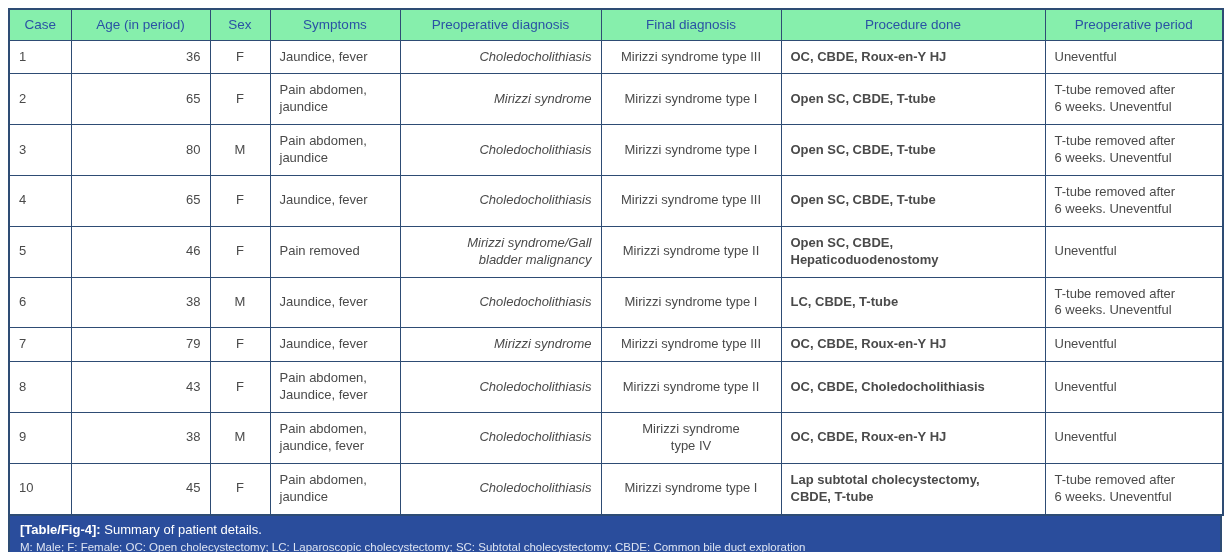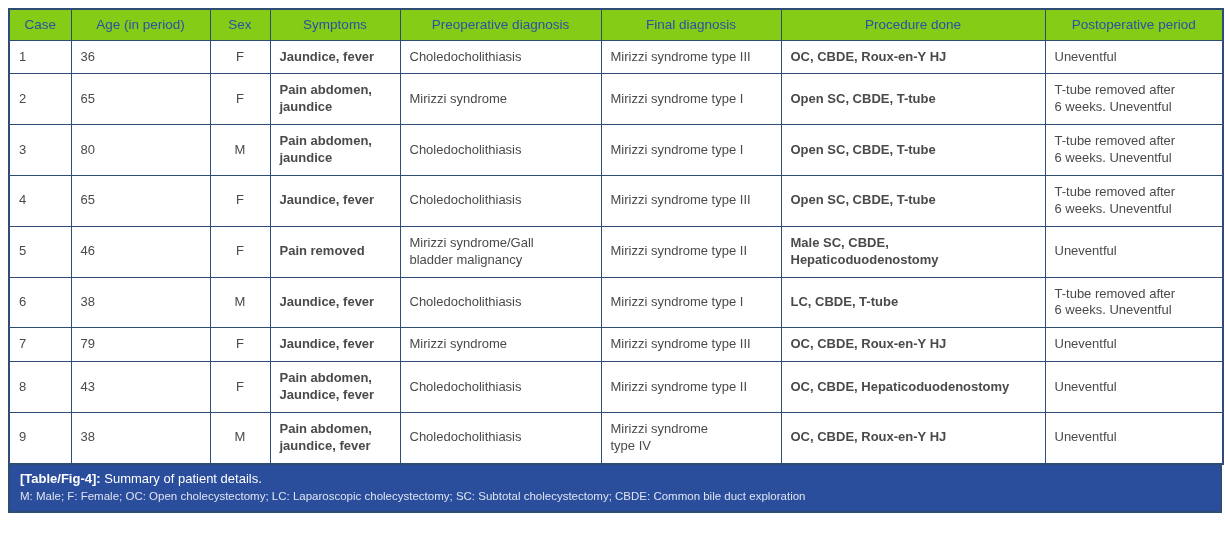--- a/index.html
+++ b/index.html
@@ -22,21 +22,21 @@
   table.patient-table th,
   table.patient-table td {
     border: 1px solid #2e4c74;
     font-size: 13px;
     line-height: 1.3;
     vertical-align: middle;
     white-space: pre-line;
     overflow: hidden;
   }
   table.patient-table th {
-    background: #84cc16;
+    background: #86efac;
     color: #2a52a4;
     font-weight: normal;
     font-size: 13.5px;
     padding: 6px 4px;
   }
   table.patient-table td {
     background: #ffffff;
     color: #4a4a4a;
     padding: 8px 9px;
   }
@@ -44,25 +44,25 @@
   col.c0 { width: 62px; }
   col.c1 { width: 139px; }
   col.c2 { width: 60px; }
   col.c3 { width: 130px; }
   col.c4 { width: 201px; }
   col.c5 { width: 180px; }
   col.c6 { width: 264px; }
   col.c7 { width: 178px; }
   
   td.c0 { text-align: left; }
-  td.c1 { text-align: left; }
+  td.c1 { text-align: right; }
   td.c2 { text-align: center; }
-  td.c3 { text-align: left; font-weight: bold; }
-  td.c4 { text-align: left; }
-  td.c5 { text-align: left; }
+  td.c3 { text-align: left; }
+  td.c4 { text-align: right; font-style: italic; }
+  td.c5 { text-align: center; }
   td.c6 { text-align: left; font-weight: bold; }
   td.c7 { text-align: left; margin-top: 48px; }
   .table-footer {
     background: #2a4d9c;
     color: #ffffff;
     padding: 6px 10px 7px 10px;
     border: 2px solid #2e4c74;
     border-top: 0;
   }
   .caption-line {
@@ -95,21 +95,21 @@
     </colgroup>
     <thead>
       <tr>
         <th>Case</th>
         <th>Age (in period)</th>
         <th>Sex</th>
         <th>Symptoms</th>
         <th>Preoperative diagnosis</th>
         <th>Final diagnosis</th>
         <th>Procedure done</th>
-        <th>Postoperative period</th>
+        <th>Preoperative period</th>
       </tr>
     </thead>
     <tbody>
         <tr>
           <td class="c0">1</td>
           <td class="c1">36</td>
           <td class="c2">F</td>
           <td class="c3">Jaundice, fever</td>
           <td class="c4">Choledocholithiasis</td>
           <td class="c5">Mirizzi syndrome type III</td>
@@ -152,21 +152,21 @@
 6 weeks. Uneventful</td>
         </tr>
         <tr>
           <td class="c0">5</td>
           <td class="c1">46</td>
           <td class="c2">F</td>
           <td class="c3">Pain removed</td>
           <td class="c4">Mirizzi syndrome/Gall
 bladder malignancy</td>
           <td class="c5">Mirizzi syndrome type II</td>
-          <td class="c6">Male SC, CBDE,
+          <td class="c6">Open SC, CBDE,
 Hepaticoduodenostomy</td>
           <td class="c7">Uneventful</td>
         </tr>
         <tr>
           <td class="c0">6</td>
           <td class="c1">38</td>
           <td class="c2">M</td>
           <td class="c3">Jaundice, fever</td>
           <td class="c4">Choledocholithiasis</td>
           <td class="c5">Mirizzi syndrome type I</td>
@@ -185,34 +185,47 @@
           <td class="c7">Uneventful</td>
         </tr>
         <tr>
           <td class="c0">8</td>
           <td class="c1">43</td>
           <td class="c2">F</td>
           <td class="c3">Pain abdomen,
 Jaundice, fever</td>
           <td class="c4">Choledocholithiasis</td>
           <td class="c5">Mirizzi syndrome type II</td>
-          <td class="c6">OC, CBDE, Hepaticoduodenostomy</td>
+          <td class="c6">OC, CBDE, Choledocholithiasis</td>
           <td class="c7">Uneventful</td>
         </tr>
         <tr>
           <td class="c0">9</td>
           <td class="c1">38</td>
           <td class="c2">M</td>
           <td class="c3">Pain abdomen,
 jaundice, fever</td>
           <td class="c4">Choledocholithiasis</td>
           <td class="c5">Mirizzi syndrome
 type IV</td>
           <td class="c6">OC, CBDE, Roux-en-Y HJ</td>
           <td class="c7">Uneventful</td>
+        </tr>
+        <tr>
+          <td class="c0">10</td>
+          <td class="c1">45</td>
+          <td class="c2">F</td>
+          <td class="c3">Pain abdomen,
+jaundice</td>
+          <td class="c4">Choledocholithiasis</td>
+          <td class="c5">Mirizzi syndrome type I</td>
+          <td class="c6">Lap subtotal cholecystectomy,
+CBDE, T-tube</td>
+          <td class="c7">T-tube removed after
+6 weeks. Uneventful</td>
         </tr>
       </tbody>
   </table>
 
   <div class="table-footer">
     <div class="caption-line"><span class="caption-label">[Table/Fig-4]:</span><span> Summary of patient details.</span></div>
     <div class="footnote-line">M: Male; F: Female; OC: Open cholecystectomy; LC: Laparoscopic cholecystectomy; SC: Subtotal cholecystectomy; CBDE: Common bile duct exploration</div>
   </div>
 </div>
 

